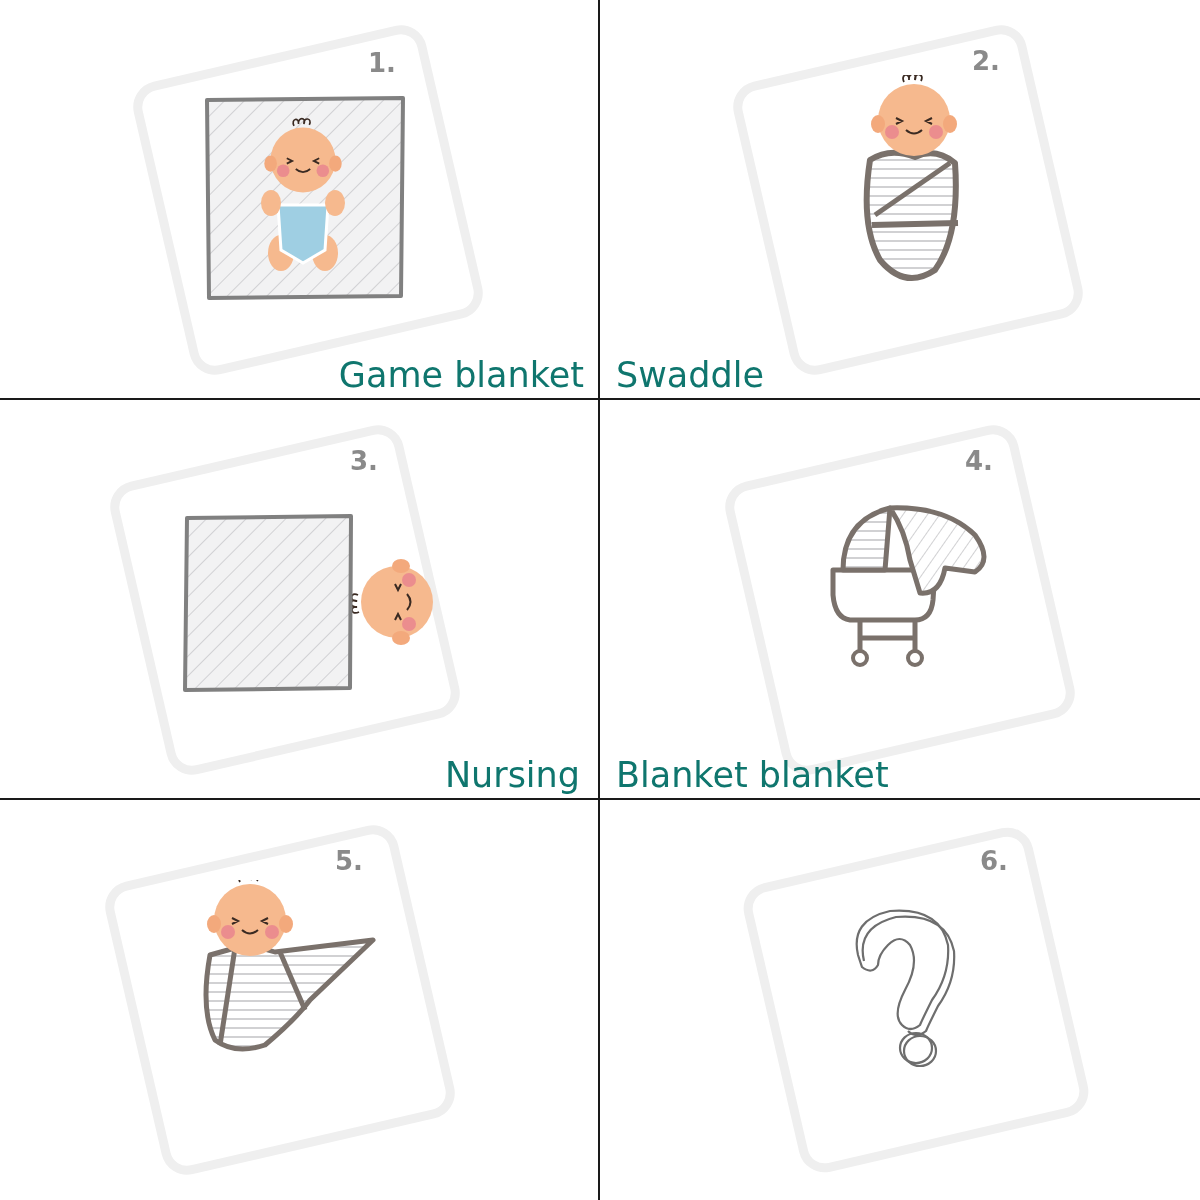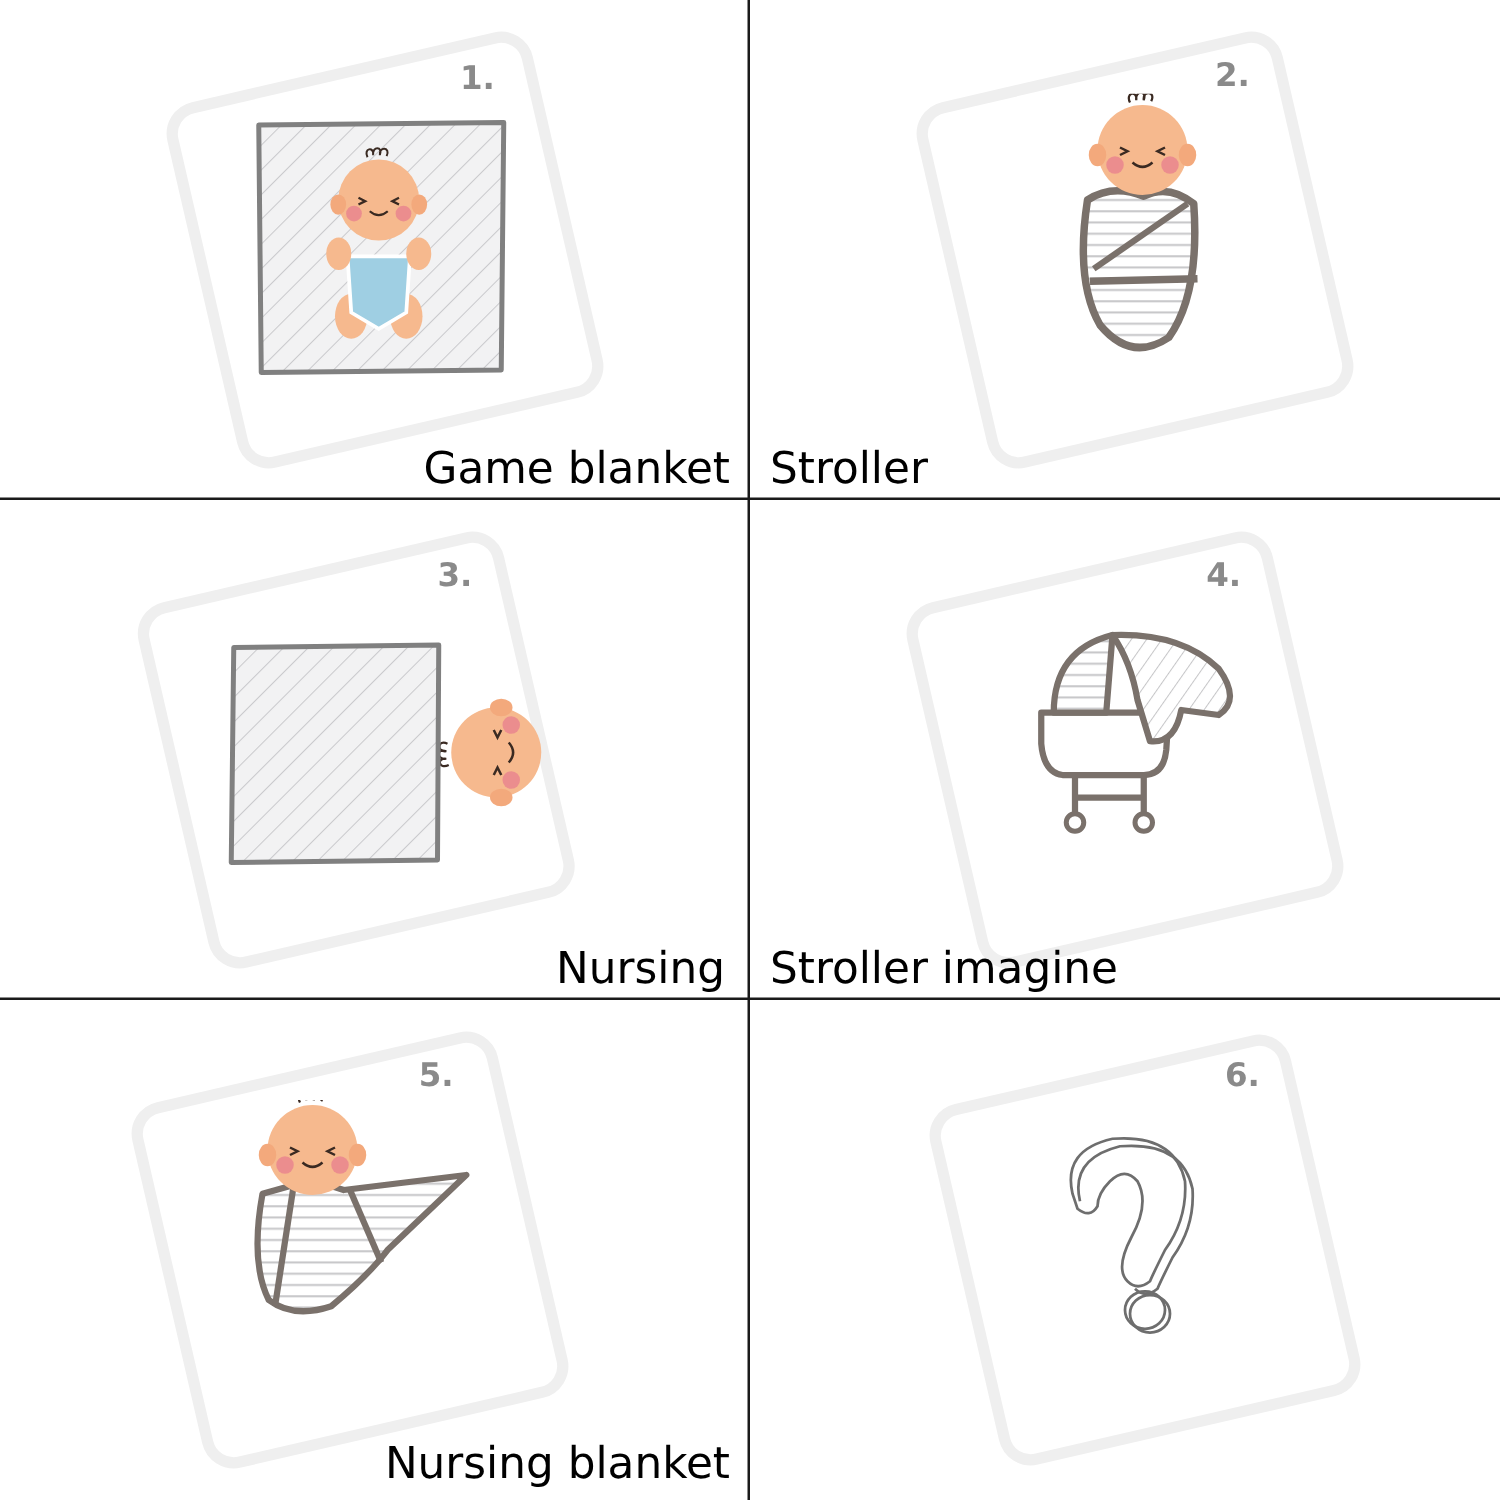--- a/index.html
+++ b/index.html
@@ -2,21 +2,21 @@
 <html><head>
 <meta charset="utf-8">
 <style>
   html, body { margin:0; padding:0; background:#ffffff; }
   body { width:1200px; height:1200px; position:relative; overflow:hidden; font-family:"DejaVu Sans", sans-serif; }
   .grid-line { position:absolute; background:#1a1a1a; }
   .cell { position:absolute; width:600px; height:400px; overflow:hidden; }
   .card { position:absolute; border:9px solid #efefef; border-radius:26px; background:#fff; box-sizing:border-box; }
   .card-num { position:absolute; font-family:"DejaVu Sans", sans-serif; font-weight:bold; font-size:26px; color:#8a8a8a; }
   .illus { position:absolute; }
-  .caption { position:absolute; font-family:"DejaVu Sans", sans-serif; font-size:35px; color:#000000; white-space:nowrap; line-height:1; }
+  .caption { position:absolute; font-family:"DejaVu Sans", sans-serif; font-size:35px; color:#0f766e; white-space:nowrap; line-height:1; }
 </style>
 </head>
 <body>
 
 <svg width="0" height="0" style="position:absolute">
   <defs>
     <pattern id="diag" width="14" height="14" patternUnits="userSpaceOnUse" patternTransform="rotate(45)">
       <rect width="14" height="14" fill="#f2f2f3"></rect>
       <line x1="0" y1="0" x2="0" y2="14" stroke="#c9c9cc" stroke-width="1.6"></line>
     </pattern>
@@ -64,21 +64,21 @@
 
 <div class="cell" style="left:600px;top:0;">
   <div class="card" style="left:158px;top:50px;width:300px;height:300px;transform:rotate(-13deg);"></div>
   <div class="card-num" style="left:372px;top:46px;">2.</div>
   <svg class="illus" style="left:250px;top:75px;" width="130" height="215" viewBox="0 0 130 215">
     <path d="M20 85 Q10 150 30 185 Q55 215 85 195 Q110 160 105 88 Q85 72 65 82 Q40 72 20 85 Z" fill="url(#horiz)" stroke="#7a716b" stroke-width="6" stroke-linejoin="round"></path>
     <path d="M22 150 L108 148" stroke="#7a716b" stroke-width="6"></path>
     <path d="M25 140 L100 88" stroke="#7a716b" stroke-width="5"></path>
     <use href="#babyhead" transform="translate(64 45)"></use>
   </svg>
-  <div class="caption" style="left:16px;top:358px;">Stroller</div>
+  <div class="caption" style="left:16px;top:358px;">Swaddle</div>
 </div>
 
 <div class="cell" style="left:0;top:400px;">
   <div class="card" style="left:135px;top:50px;width:300px;height:300px;transform:rotate(-13deg);"></div>
   <div class="card-num" style="left:350px;top:46px;">3.</div>
   <svg class="illus" style="left:175px;top:110px;" width="270" height="190" viewBox="0 0 270 190">
     <g transform="translate(222 92) rotate(-90)">
       <use href="#babyhead"></use>
     </g>
     <path d="M12 8 L176 6 L175 178 L10 180 Z" fill="url(#diag)" stroke="#808080" stroke-width="4" stroke-linejoin="round"></path>
@@ -90,33 +90,32 @@
   <div class="card" style="left:150px;top:50px;width:300px;height:300px;transform:rotate(-13deg);"></div>
   <div class="card-num" style="left:365px;top:46px;">4.</div>
   <svg class="illus" style="left:215px;top:100px;" width="180" height="175" viewBox="0 0 180 175">
     <path d="M18 70 L120 70 L118 100 Q116 120 100 120 L35 120 Q20 118 18 95 Z" fill="#fff" stroke="#7a716b" stroke-width="5" stroke-linejoin="round"></path>
     <path d="M28 70 Q28 20 75 8 L70 70 Z" fill="url(#horiz)" stroke="#7a716b" stroke-width="5" stroke-linejoin="round"></path>
     <path d="M75 8 Q130 6 160 35 Q178 60 160 72 L130 68 Q125 95 105 93 L95 60 Q90 30 75 8 Z" fill="url(#diag2)" stroke="#7a716b" stroke-width="5" stroke-linejoin="round"></path>
     <path d="M45 120 L45 150 M100 120 L100 150 M45 138 L100 138" stroke="#7a716b" stroke-width="5"></path>
     <circle cx="45" cy="158" r="7" fill="#fff" stroke="#7a716b" stroke-width="4"></circle>
     <circle cx="100" cy="158" r="7" fill="#fff" stroke="#7a716b" stroke-width="4"></circle>
   </svg>
-  <div class="caption" style="left:16px;top:758px;top:358px;">Stroller imagine</div>
+  <div class="caption" style="left:16px;top:758px;top:358px;">Blanket blanket</div>
 </div>
 
 <div class="cell" style="left:0;top:800px;">
   <div class="card" style="left:130px;top:50px;width:300px;height:300px;transform:rotate(-13deg);"></div>
   <div class="card-num" style="left:335px;top:46px;">5.</div>
   <svg class="illus" style="left:195px;top:80px;" width="190" height="185" viewBox="0 0 190 185">
     <path d="M15 75 Q5 130 20 160 Q40 175 70 165 Q100 140 115 120 L178 60 L80 72 Q60 65 40 68 Z" fill="url(#horiz)" stroke="#7a716b" stroke-width="5" stroke-linejoin="round"></path>
     <path d="M40 68 L25 165" stroke="#7a716b" stroke-width="5"></path>
     <path d="M85 72 L110 130" stroke="#7a716b" stroke-width="5"></path>
     <use href="#babyhead" transform="translate(55 40)"></use>
   </svg>
-  <div class="caption" style="right:16px;top:354px;">Nursing blanket</div>
 </div>
 
 <div class="cell" style="left:600px;top:800px;">
   <div class="card" style="left:168px;top:52px;width:296px;height:296px;transform:rotate(-13deg);"></div>
   <div class="card-num" style="left:380px;top:46px;">6.</div>
   <svg class="illus" style="left:250px;top:105px;" width="120" height="170" viewBox="0 0 120 170">
     <g fill="none" stroke="#6e6e6e" stroke-width="2.2">
       <path d="M8 50 Q0 15 40 6 Q90 2 98 40 Q100 70 82 95 Q72 115 70 120 Q60 128 52 120 Q42 110 55 85 Q70 58 60 40 Q50 28 38 40 Q28 50 28 60 Q22 70 12 62 Z"></path>
       <path d="M12 54 Q4 20 44 10 Q94 6 102 44 Q104 74 86 99 Q76 119 74 124 Q64 132 56 124" transform="translate(2 2)"></path>
       <ellipse cx="66" cy="143" rx="16" ry="15"></ellipse>

